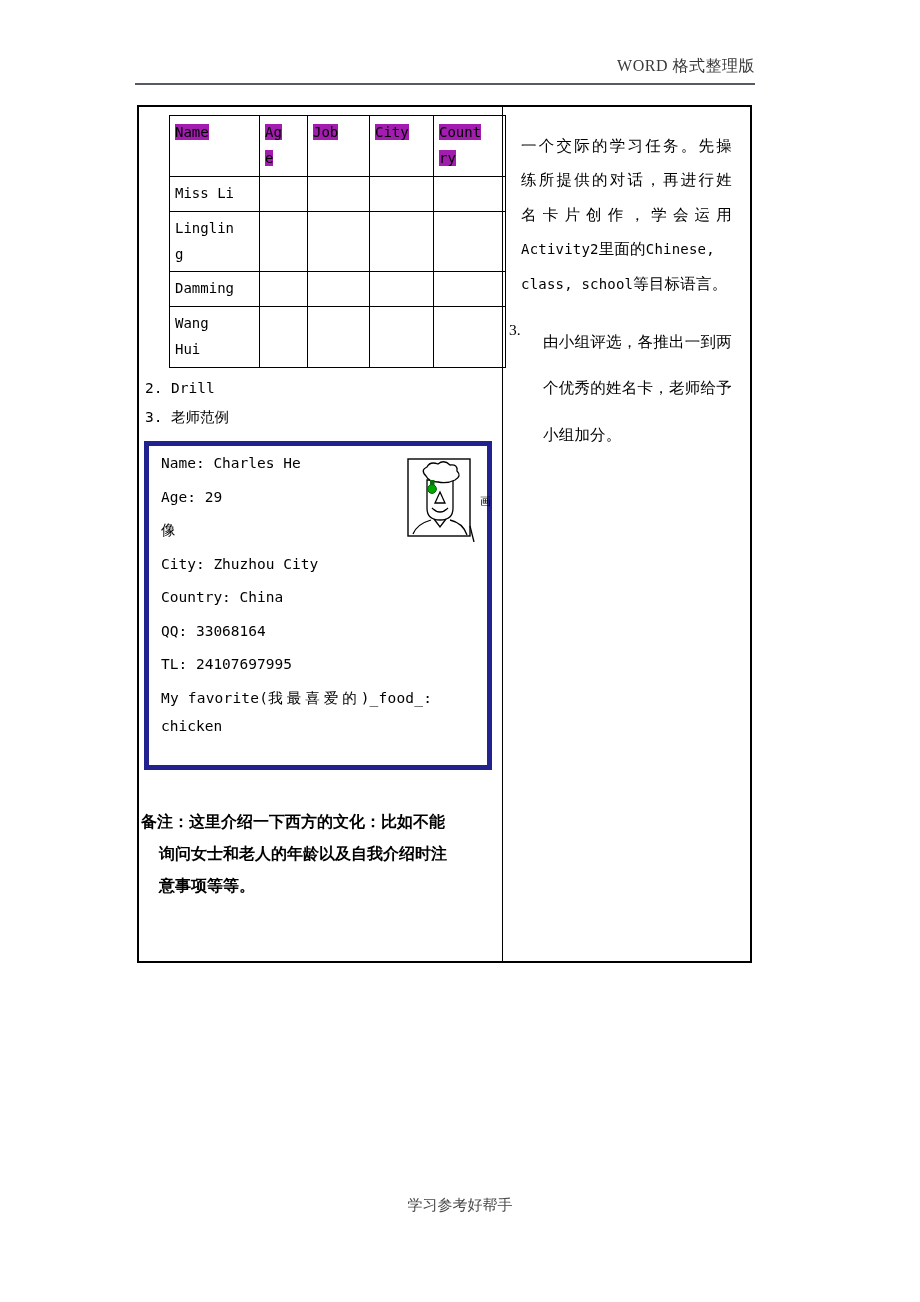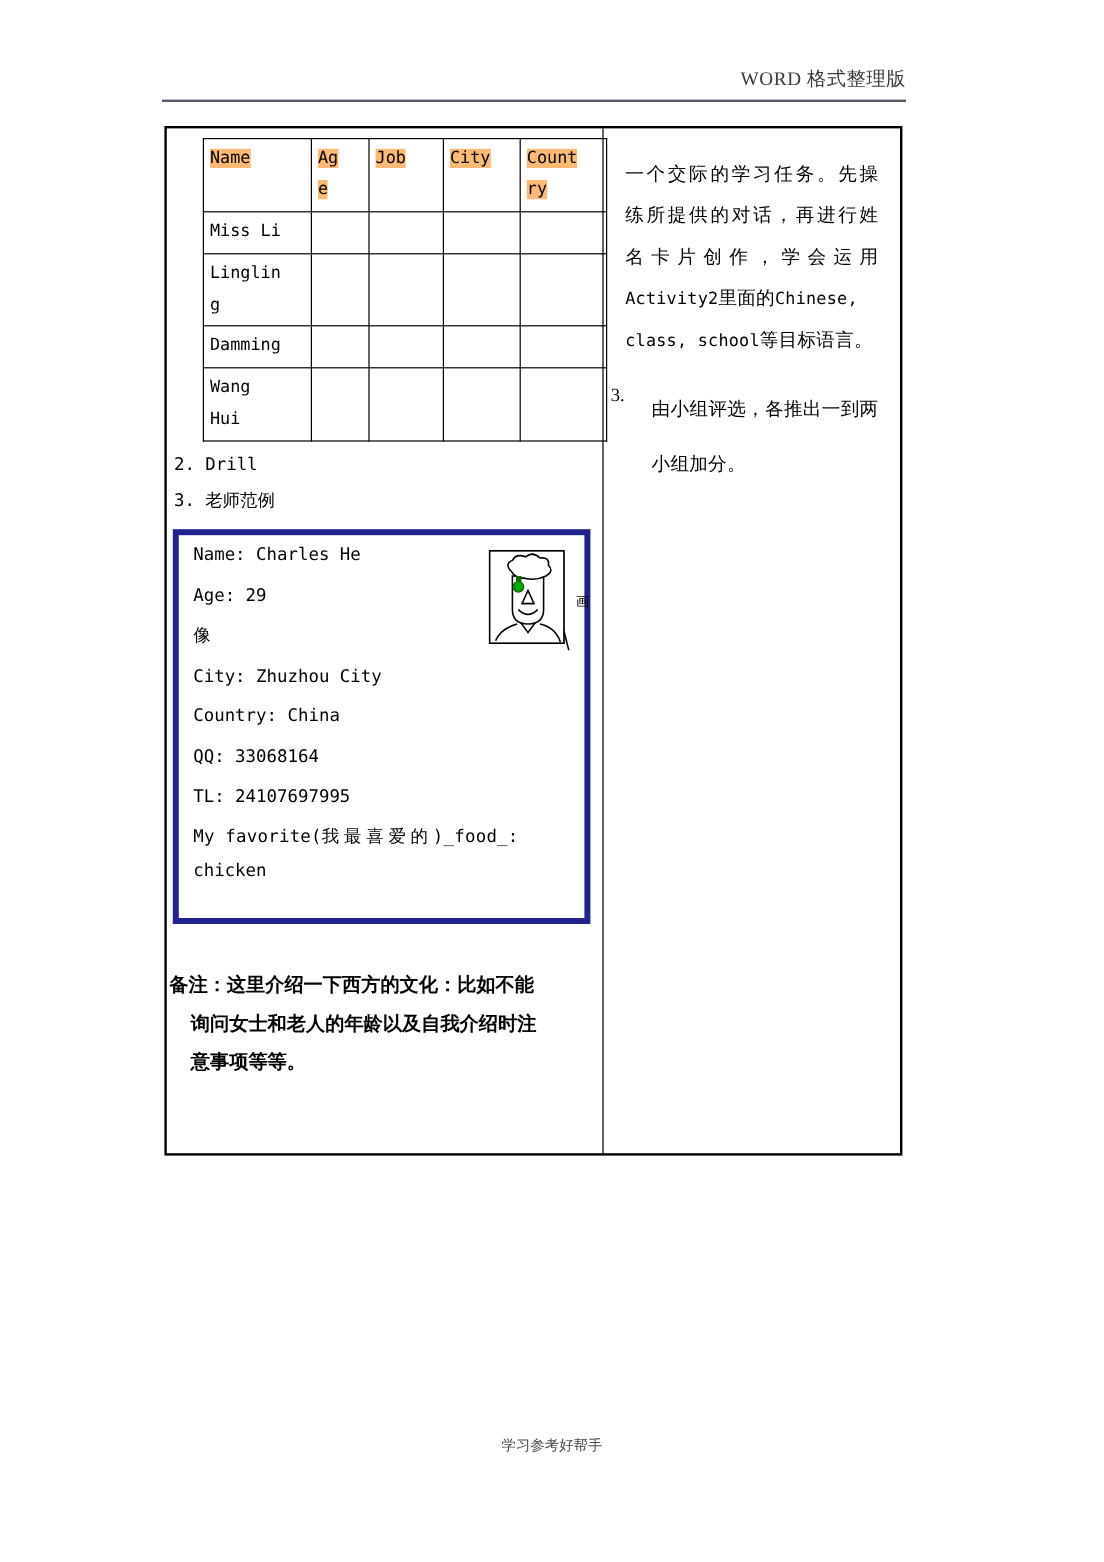--- a/index.html
+++ b/index.html
@@ -81,21 +81,21 @@
     line-height: 1.85;
     height: 20px;
   }
   table.roster td.c-name  { width: 80px; }
   table.roster td.c-age   { width: 38px; }
   table.roster td.c-job   { width: 52px; }
   table.roster td.c-city  { width: 54px; margin-left: 48px; }
   table.roster td.c-ctry  { width: 62px; }
 
   .hdr-txt {
-    background: #fdba74;
+    background: #a21caf;
     display: inline;
     box-decoration-break: clone;
     -webkit-box-decoration-break: clone;
   }
   .hdr-cell { height: 56px; }
   .row-tall { height: 54px; }
 
   
   .ol-item {
     font-family: "DejaVu Sans Mono", "Liberation Mono", monospace;
@@ -187,21 +187,21 @@
   .r-item .rbody { flex: 1; }
 
   
   .page-footer {
     position: absolute;
     left: 0;
     top: 1196px;
     width: 920px;
     text-align: center;
     font-family: "Liberation Serif", "DejaVu Serif", serif;
-    font-size: 12px;
+    font-size: 15px;
     color: #4a4a4a;
   }
 </style>
 </head>
 <body>
 
 <div class="page-header">WORD 格式整理版</div>
 <div class="header-rule"></div>
 
 <div class="doc-frame">
@@ -338,20 +338,21 @@
       </div>
       <div>
         <span class="mono">class, school</span><span>等目标语言。</span>
       </div>
     </div>
 
     <div class="r-item">
       <span class="rnum">3.</span>
       <span class="rbody">
         <span class="r-par r-justify" style="display:block">由小组评选，各推出一到两</span>
+        <span class="r-par r-justify" style="display:block">个优秀的姓名卡，老师给予</span>
         <span class="r-par" style="display:block">小组加分。</span>
       </span>
     </div>
 
   </div>
 </div>
 
 <div class="page-footer">学习参考好帮手</div>
 
 </body></html>

